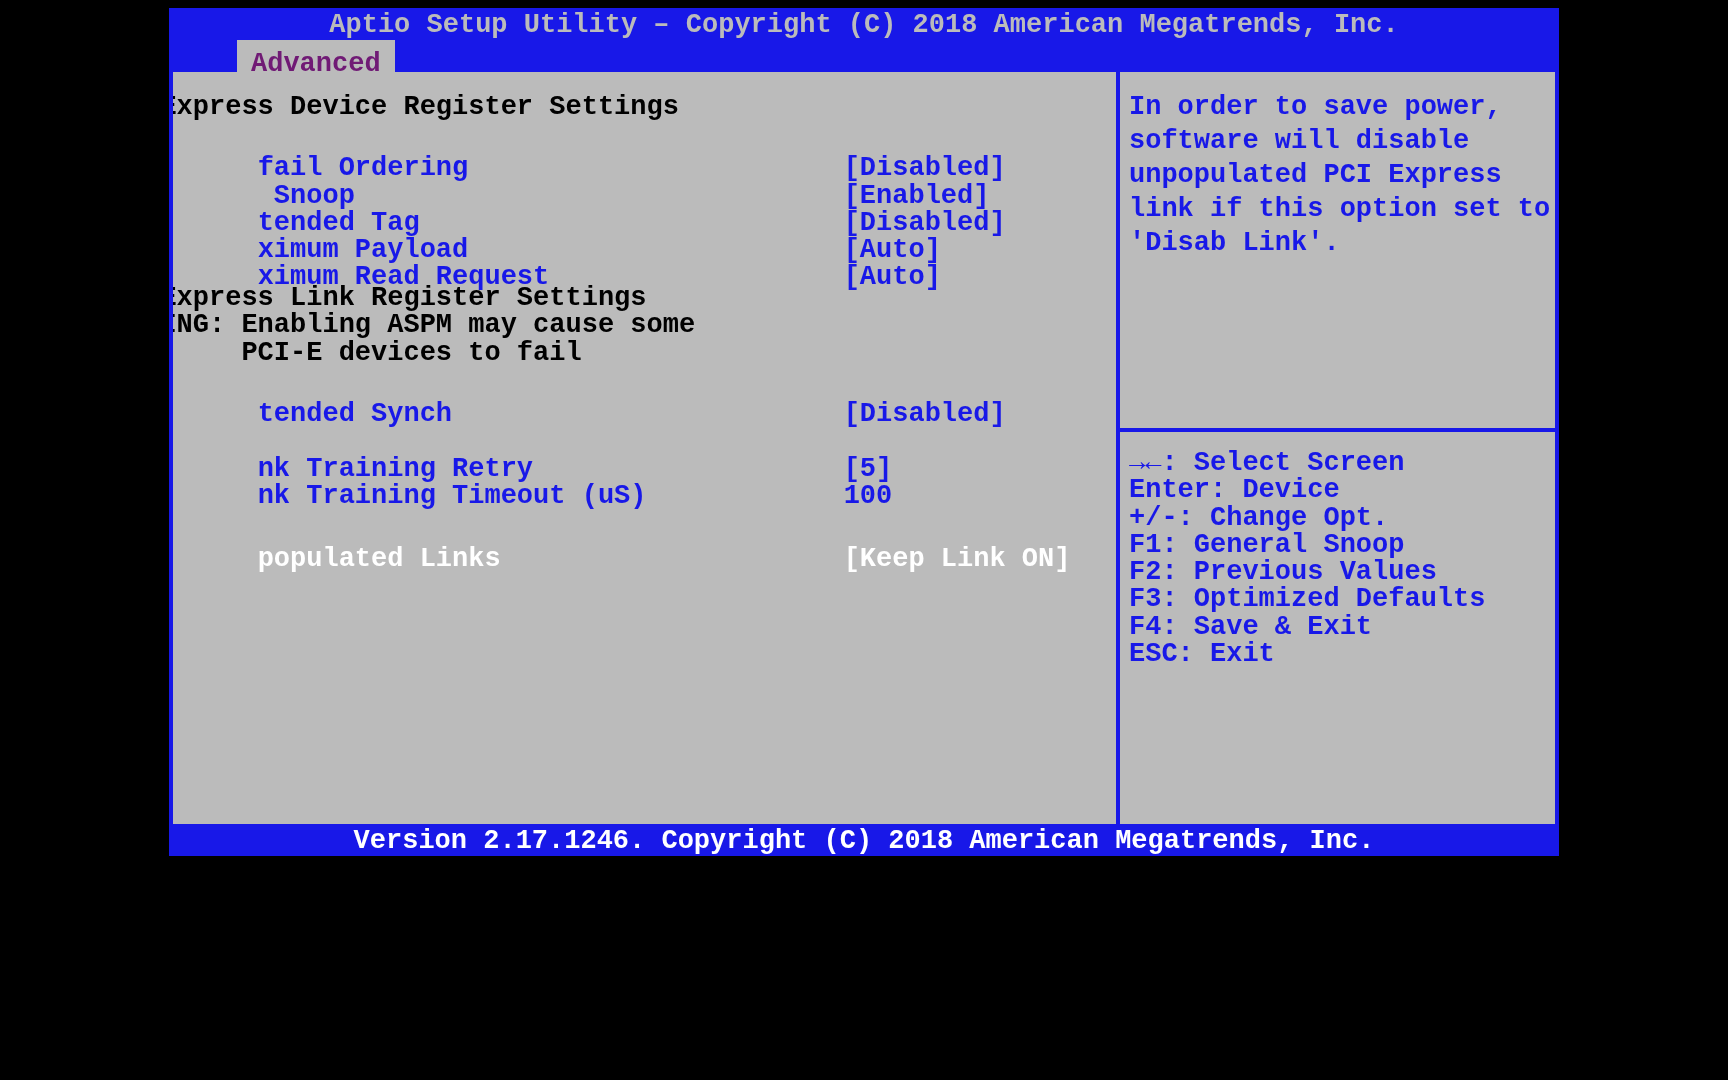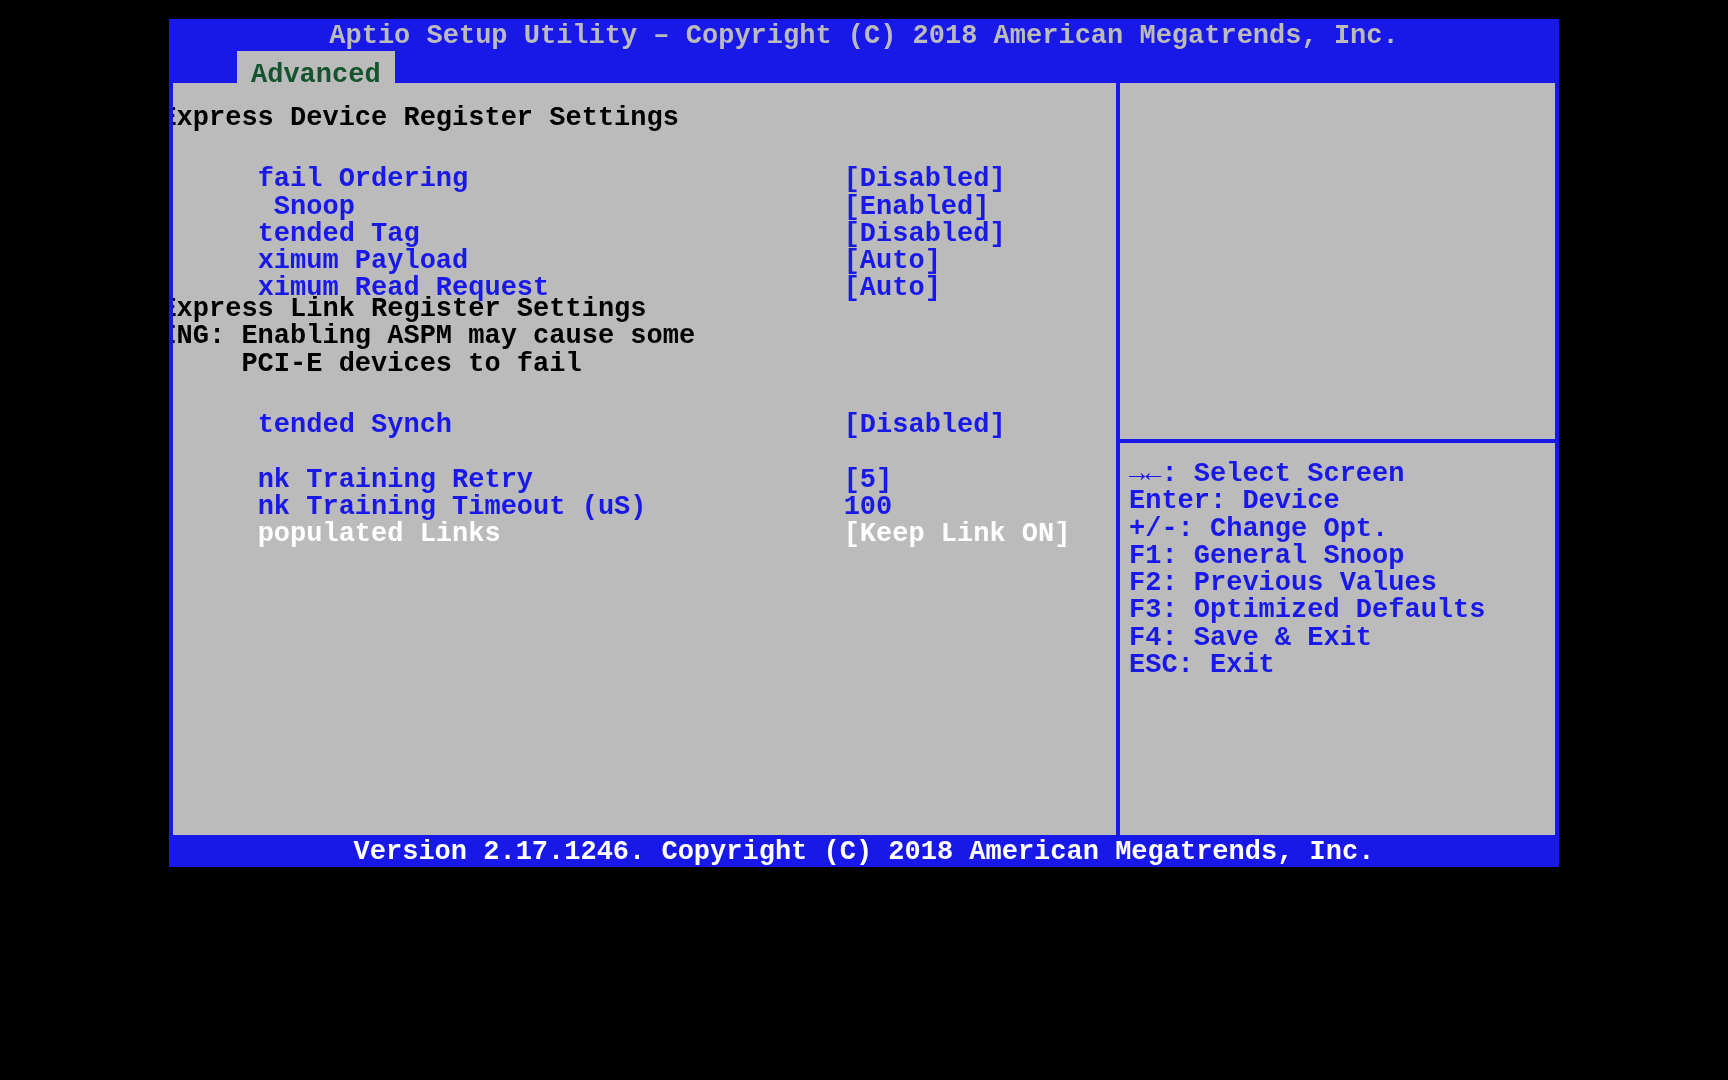--- a/index.html
+++ b/index.html
@@ -6,27 +6,27 @@
   html,body { width:1728px; height:1080px; background:#000; overflow:hidden; }
   body {
     font-family:"Courier New",monospace;
     font-size:27px;
     line-height:34px;
     font-weight:bold;
     letter-spacing:0px;
     color:#1818e8;
     font-stretch:expanded;
   }
-  .wrap { position:absolute; left:169px; top:11px; width:1390px; height:928px; }
+  .wrap { position:absolute; left:169px; top:0; width:1390px; height:928px; }
   .top-black { height:8px; background:#000; }
   .header-bar { height:32px; background:#1818e8; color:#bbbbbb; text-align:center; padding-top:0px; }
   .tab-row { height:32px; background:#1818e8; position:relative; }
   .tab {
     position:absolute; left:68px; top:0;
-    background:#bbbbbb; color:#14532d; padding:8px 14px;
+    background:#bbbbbb; color:#701a75; padding:8px 14px;
     height:32px; line-height:32px;
   }
   .content-outer {
     background:#bbbbbb;
     border-left:4px solid #1818e8;
     border-right:4px solid #1818e8;
     height:752px;
     position:relative;
     overflow:hidden;
   }
@@ -39,21 +39,21 @@
   .help-col {
     position:absolute; left:956px; top:18px; width:430px;
   }
   .sep-h {
     position:absolute; left:947px; top:356px; width:439px; height:4px; background:#1818e8;
   }
   .row { height:27.3px; white-space:pre; }
   .heading { color:#000; }
   .opt { color:#1818e8; }
   .val { color:#1818e8; }
-  .selected .opt, .selected .val { color:#fff; }
+  .selected .opt, .selected .val { color:#fff;margin-top:36px; }
   .label-col { display:inline-block; width:586px; overflow:hidden; vertical-align:top;}
   .val-col { display:inline-block; }
   .warn { color:#000; }
   .footer-bar { height:32px; background:#1818e8; color:#ffffff; text-align:center; }
   .bot-black { height:224px; background:#000; }
   .help-text { white-space:pre-wrap; }
   .legend .row { white-space:pre; }
 </style>
 </head>
 <body>
@@ -105,20 +105,23 @@
         <span class="label-col opt">nk Training Retry</span><span class="val-col val">[5]</span>
       </div>
       <div class="row opt">
         <span class="label-col opt">nk Training Timeout (uS)</span><span class="val-col val">100</span>
       </div>
       <div class="row selected">
         <span class="label-col opt">populated Links</span><span class="val-col val">[Keep Link ON]</span>
       </div>
     </div>
 
+    <div class="help-col">
+      <div class="help-text">In order to save power, software will disable unpopulated PCI Express link if this option set to 'Disab Link'.</div>
+    </div>
 
     <div class="help-col legend" style="top:374px;">
       <div class="row"><span>→←: </span><span>Select Screen</span></div>
       <div class="row">Enter: Device</div>
       <div class="row">+/-: Change Opt.</div>
       <div class="row">F1: General Snoop</div>
       <div class="row">F2: Previous Values</div>
       <div class="row">F3: Optimized Defaults</div>
       <div class="row">F4: Save &amp; Exit</div>
       <div class="row">ESC: Exit</div>

